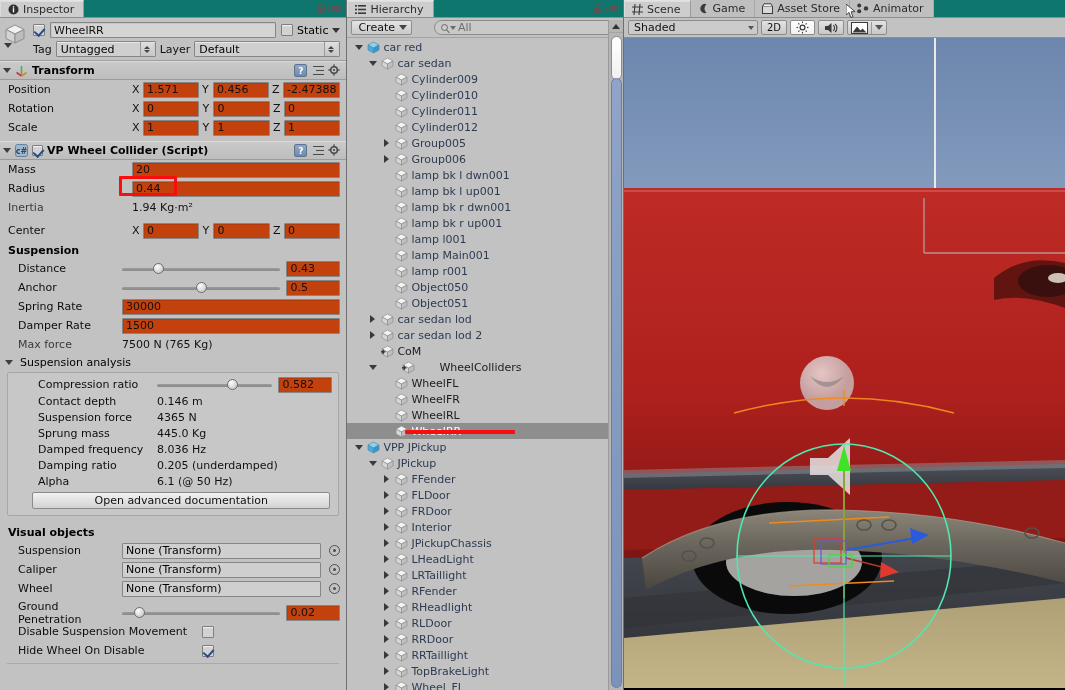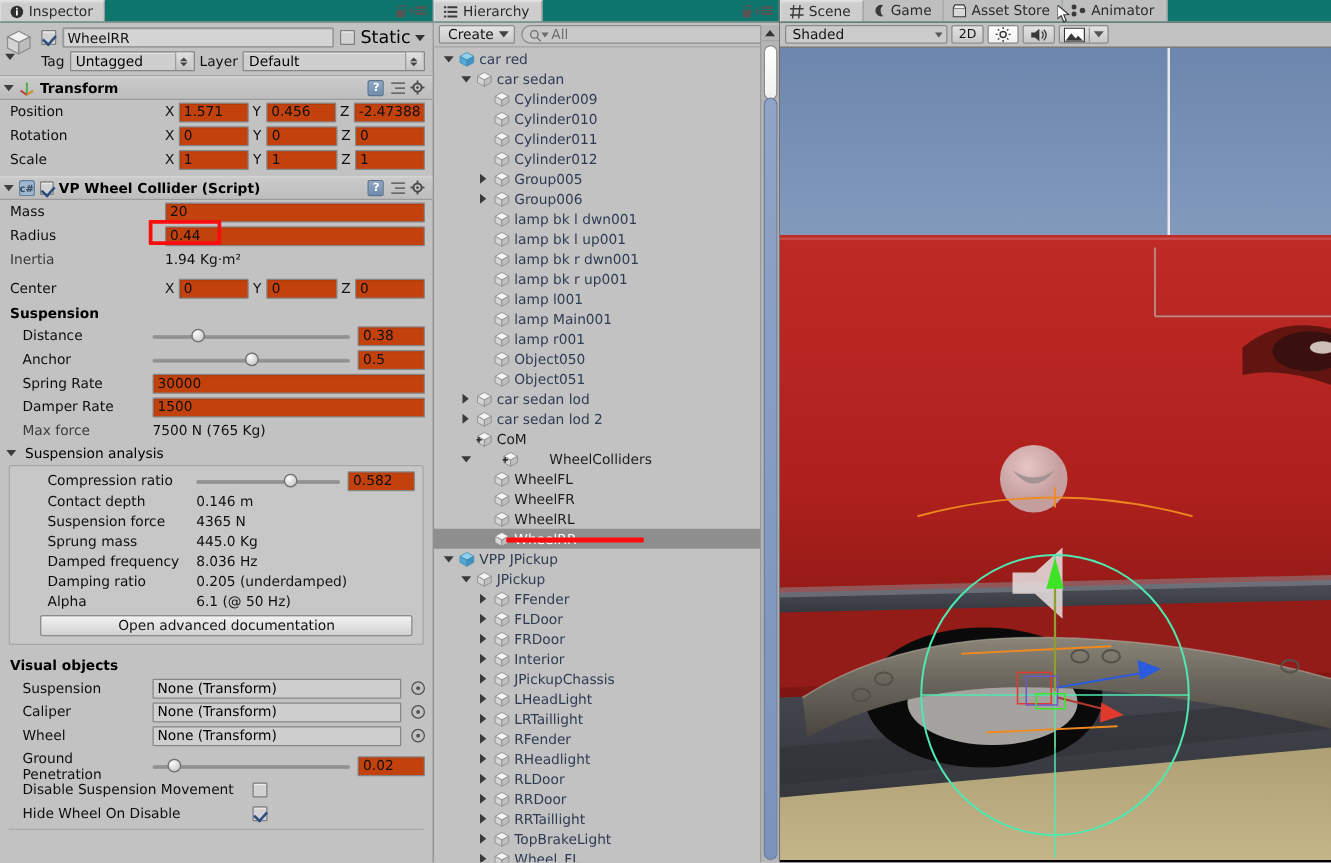--- a/index.html
+++ b/index.html
@@ -84,21 +84,21 @@
     width:5px; height:8px; border:solid #2a4d80;
     border-width:0 2px 2px 0; transform:rotate(42deg);
   }
   .txtfield {
     height:16px; background:#c2410c; border:1px solid #868686;
     border-radius:1px; padding:0 3px; font-size:11px;
     display:flex; align-items:center; color:#101010;
     box-shadow:inset 1px 1px 0 rgba(0,0,0,.07);
   }
   .name-field { flex:1; background:#d4d4d4; }
-  .static-wrap { display:flex; align-items:center; gap:4px; font-size:14px;}
+  .static-wrap { display:flex; align-items:center; gap:4px; font-size:11px;}
   .caret { width:0;height:0; border-left:4px solid transparent;
     border-right:4px solid transparent; border-top:5px solid #333; }
   .go-row2 { display:flex; align-items:center; gap:4px; font-size:11px; }
   .go-row2 .lbl { color:#111; }
   .popup {
     height:16px; background:#cfcfcf; border:1px solid #868686;
     border-radius:1px; display:flex; align-items:center;
     padding:0 2px 0 4px; font-size:11px; position:relative;
     box-shadow:inset 0 1px 0 rgba(255,255,255,.55);
   }
@@ -196,21 +196,21 @@
     border-radius:1px; pointer-events:none; z-index:40;
   }
 
   
   .hierarchy {
     width:277px; height:690px; background:#c2c2c2;
     border-right:1px solid #6f6f6f;
     display:flex; flex-direction:column; position:relative;
   }
   .hier-toolbar {
-    height:20px; display:flex; align-items:center; gap:5px;
+    height:20px; display:flex; align-items:center; gap:22px;
     padding:0 5px 0 4px; background:#c2c2c2;
     border-bottom:1px solid #a4a4a4;
   }
   .create-btn {
     height:15px; padding:0 4px 0 6px; font-size:11px;
     background:linear-gradient(#e4e4e4,#c9c9c9);
     border:1px solid #8d8d8d; border-radius:2px;
     display:flex; align-items:center; gap:4px; color:#111;
   }
   .create-btn .caret { border-top-color:#444; }
@@ -482,21 +482,21 @@
 
       <div class="sec-title">Suspension</div>
 
       <div class="rowline">
         <span class="lbl ind">Distance</span>
         <span class="slider-row">
           <span class="slider">
             <span class="track"></span>
             <span class="knob" id="knob-distance" style="left: 30.87px;"></span>
           </span>
-          <span class="txtfield numbox">0.38</span>
+          <span class="txtfield numbox">0.43</span>
         </span>
       </div>
       <div class="rowline">
         <span class="lbl ind">Anchor</span>
         <span class="slider-row">
           <span class="slider">
             <span class="track"></span>
             <span class="knob" id="knob-anchor" style="left: 73.5px;"></span>
           </span>
           <span class="txtfield numbox">0.5</span>

